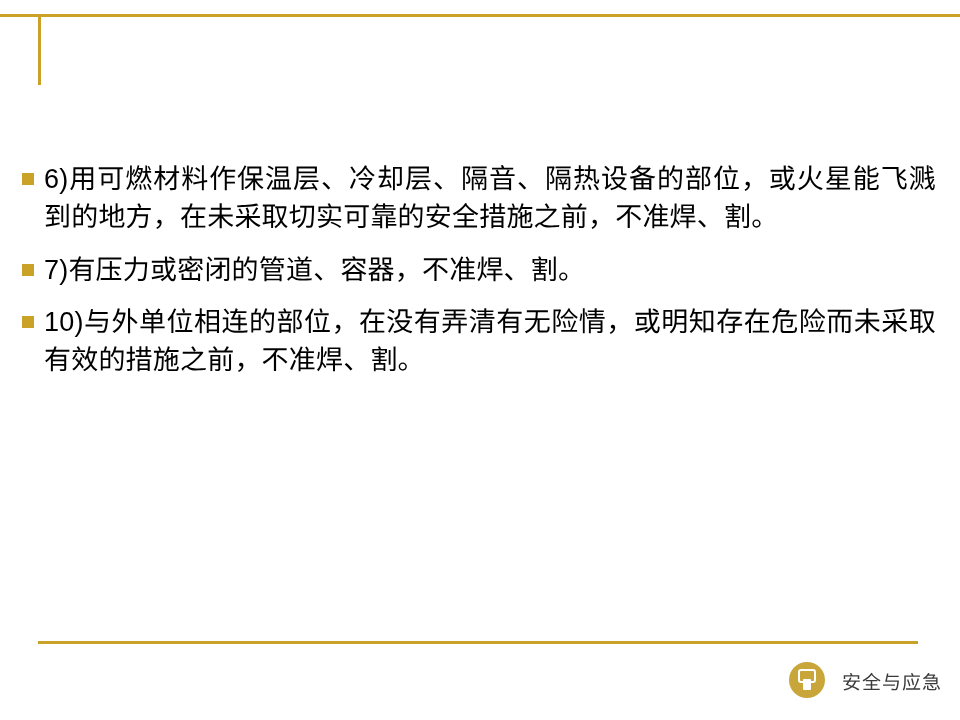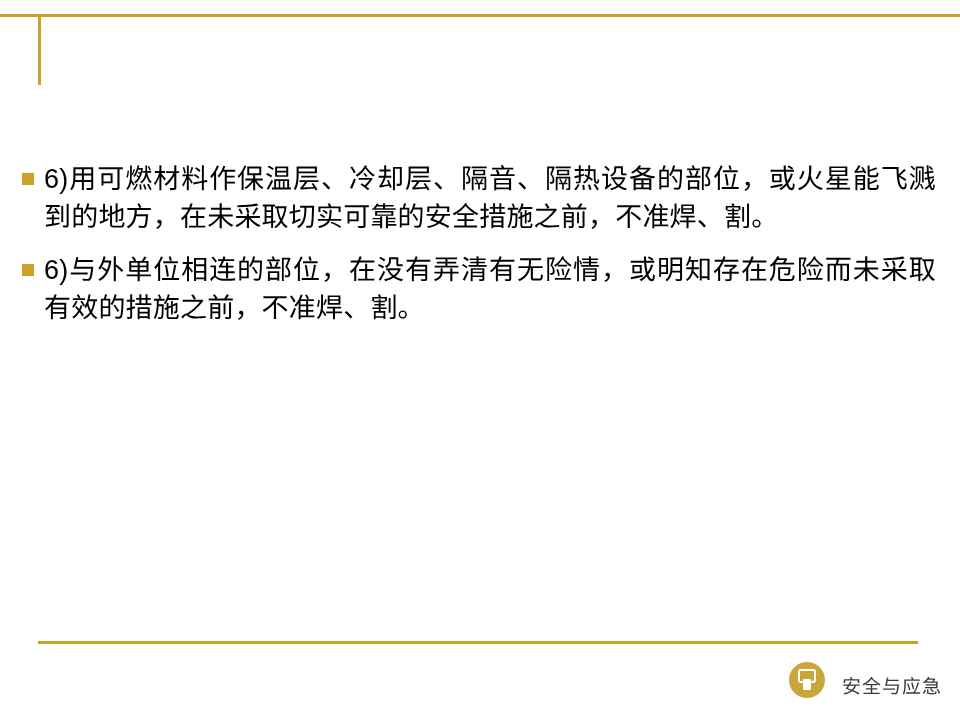--- a/index.html
+++ b/index.html
@@ -87,21 +87,21 @@
     text-align: justify;
     text-justify: inter-ideograph;
   }
 
   
   .footer-brand {
     position: absolute;
     right: 18px;
     top: 662px;
     display: flex;
-    align-items: flex-end;
+    align-items: center;
     gap: 17px;
   }
   .brand-badge {
     width: 36px;
     height: 36px;
     border-radius: 50%;
     background: #c8a63a;
     position: relative;
     flex: 0 0 auto;
   }
@@ -141,26 +141,30 @@
   <div class="top-rule"></div>
   <div class="corner-stub"></div>
 
   <div class="content">
 
     <div class="bullet-row">
       <span class="bullet-marker"></span>
       <span class="bullet-text">6)用可燃材料作保温层、冷却层、隔音、隔热设备的部位，或火星能飞溅到的地方，在未采取切实可靠的安全措施之前，不准焊、割。</span>
     </div>
 
+    <div class="bullet-row">
+      <span class="bullet-marker"></span>
+      <span class="bullet-text">7)有压力或密闭的管道、容器，不准焊、割。</span>
+    </div>
 
 
 
     <div class="bullet-row">
       <span class="bullet-marker"></span>
-      <span class="bullet-text">6)与外单位相连的部位，在没有弄清有无险情，或明知存在危险而未采取有效的措施之前，不准焊、割。</span>
+      <span class="bullet-text">10)与外单位相连的部位，在没有弄清有无险情，或明知存在危险而未采取有效的措施之前，不准焊、割。</span>
     </div>
 
   </div>
 
   <div class="bottom-rule"></div>
 
   <div class="footer-brand">
     <span class="brand-badge"></span>
     <span class="brand-text">安全与应急</span>
   </div>

